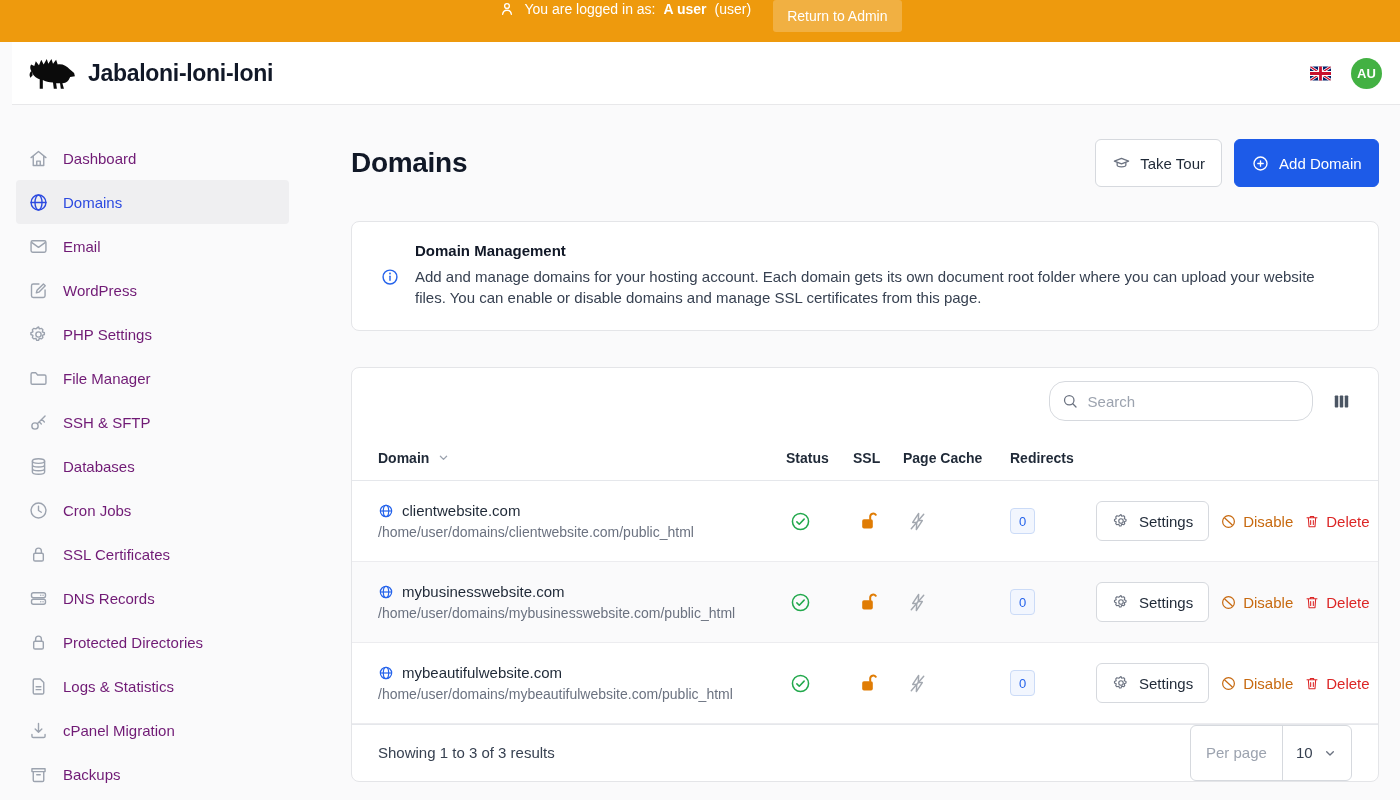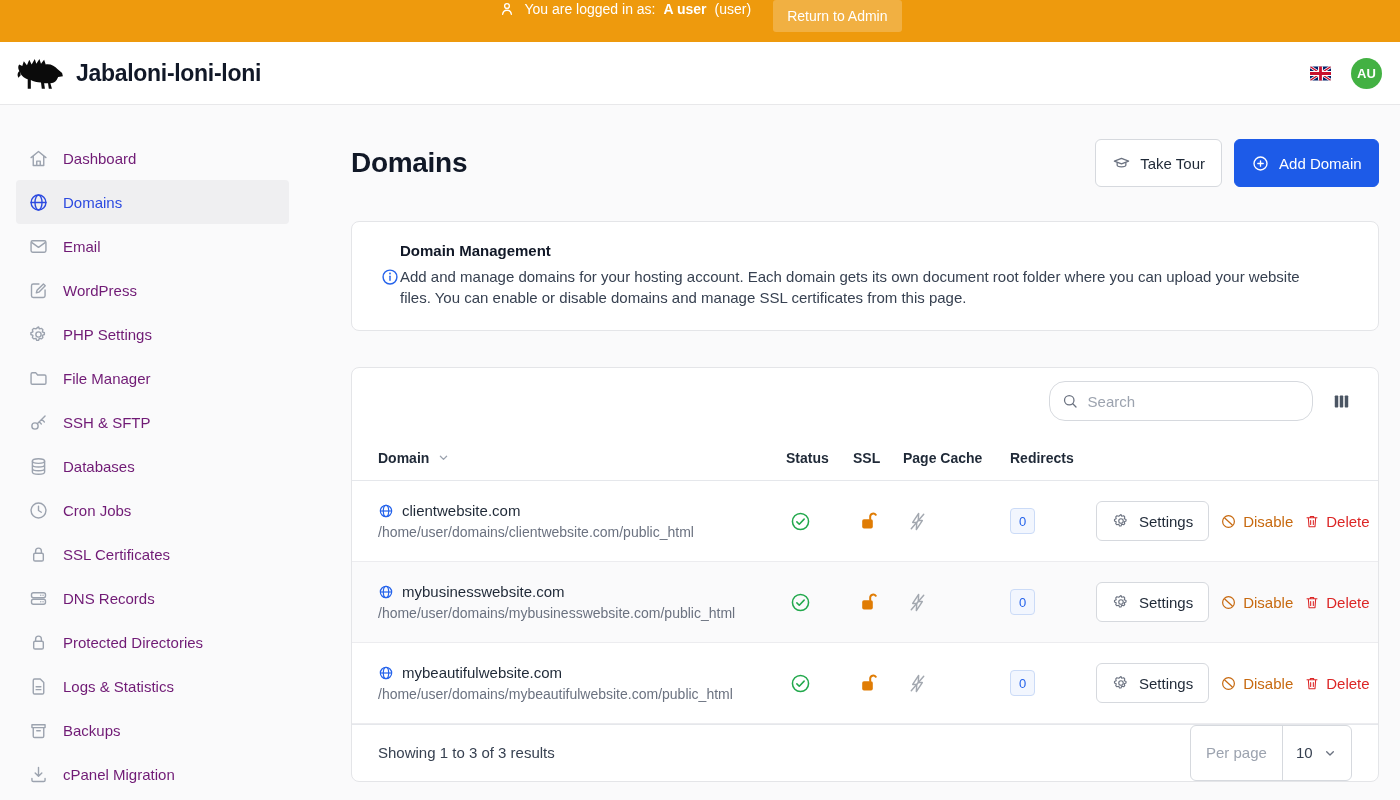--- a/index.html
+++ b/index.html
@@ -6,21 +6,21 @@
   html,body { width:1400px; height:800px; overflow:hidden; font-family:"Liberation Sans", sans-serif; background:#FAFAFB; color:#1F2937; }
   svg { display:block; }
 
   
   .banner { height:42px; background:#EE9A0D; display:flex; align-items:flex-start; justify-content:center; gap:14px; color:#fff; font-size:14px; }
   .banner-msg { display:flex; align-items:center; gap:8px; }
   .banner-msg b { font-weight:700; }
   .return-btn { background:rgba(255,255,255,0.22); border:none; color:#fff; font-size:14px; font-weight:500; padding:8px 14px; border-radius:3px; cursor:pointer; font-family:inherit; margin-left:8px; }
 
   
-  .header { height:63px; background:#fff; border-bottom:1px solid #E8E8EA; display:flex; align-items:center; padding:0 16px; }
+  .header { height:63px; background:#fff; border-bottom:1px solid #E8E8EA; display:flex; align-items:center; padding:0 16px;margin-left:12px; }
   .brand { display:flex; align-items:center; gap:10px; }
   .brand-name { font-size:23px; font-weight:700; color:#111827; letter-spacing:-0.3px; }
   .header-right { margin-left:auto; display:flex; align-items:center; gap:20px; padding-right:2px; }
   .flag { width:21px; height:15px; border-radius:2px; overflow:hidden; cursor:pointer; }
   .avatar { width:31px; height:31px; border-radius:50%; background:#43B143; color:#fff; font-size:13px; font-weight:700; display:flex; align-items:center; justify-content:center; cursor:pointer; }
 
   
   .layout { display:flex; height:695px; }
   .sidebar { width:320px; flex-shrink:0; padding-top:31px; }
   .nav-item { display:flex; align-items:center; gap:14px; height:44px; margin:0 31px 0 16px; padding-left:12px; border-radius:4px; font-size:15px; color:#701a75; cursor:pointer; text-decoration:none; }
@@ -33,21 +33,21 @@
   
   .page-head { display:flex; align-items:center; justify-content:space-between; }
   .page-title { font-size:28px; font-weight:700; color:#111827; letter-spacing:-0.3px; }
   .head-actions { display:flex; gap:12px; }
   .btn { display:inline-flex; align-items:center; gap:9px; height:48px; padding:0 16px; border-radius:6px; font-size:15px; font-family:inherit; cursor:pointer; }
   .btn-outline { background:#fff; border:1px solid #D6D9DE; color:#1F2937; }
   .btn-primary { background:#1D5BE8; border:1px solid #1D5BE8; color:#fff; font-weight:500; }
 
   
   .card { background:#fff; border:1px solid #E4E5E8; border-radius:8px; }
-  .info-card { margin-top:34px; padding:20px 60px 22px 28px; display:flex; }
+  .info-card { margin-top:34px; padding:20px 60px 22px 28px; display:flex; gap:15px; }
   .info-icon { margin-top:25px; flex-shrink:0; }
   .info-title { font-size:15px; font-weight:700; color:#111827; margin-bottom:7px; }
   .info-body { font-size:15px; color:#374151; line-height:1.4; max-width:905px; }
 
   
   .table-card { margin-top:36px; overflow:hidden; }
   .toolbar { display:flex; align-items:center; justify-content:flex-end; gap:17px; padding:13px 25px 14px 30px; }
   .search-wrap { position:relative; width:264px; }
   .search-wrap .search-ic { position:absolute; left:12px; top:11px; }
   .search-input { width:100%; height:40px; border:1px solid #D6D9DE; border-radius:16px; padding:0 12px 0 38px; font-size:15px; font-family:inherit; color:#1F2937; outline:none; }
@@ -247,33 +247,33 @@
             <path d="M7.5 3.5h6.5l4 4V19a1.5 1.5 0 0 1-1.5 1.5h-9A1.5 1.5 0 0 1 6 19V5a1.5 1.5 0 0 1 1.5-1.5z"></path>
             <path d="M9.3 12.2h5.4M9.3 15.6h5.4"></path>
           </svg>
         </span>
         <span>Logs &amp; Statistics</span>
       </a>
 
       <a class="nav-item">
         <span class="nav-icon">
           <svg fill="none" stroke="currentColor" stroke-width="1.6" stroke-linecap="round" stroke-linejoin="round" width="21" height="21" viewBox="0 0 24 24">
+            <path d="M12 4v9.6M8.2 10.2l3.8 3.8 3.8-3.8M4.5 16.5v2A1.5 1.5 0 0 0 6 20h12a1.5 1.5 0 0 0 1.5-1.5v-2"></path>
+          </svg>
+        </span>
+        <span>cPanel Migration</span>
+      </a>
+
+      <a class="nav-item">
+        <span class="nav-icon">
+          <svg fill="none" stroke="currentColor" stroke-width="1.6" stroke-linecap="round" stroke-linejoin="round" width="21" height="21" viewBox="0 0 24 24">
             <path d="M4.5 5.5h15v3.2h-15zM6 8.7v9.8A1.5 1.5 0 0 0 7.5 20h9a1.5 1.5 0 0 0 1.5-1.5V8.7M10 12.2h4"></path>
           </svg>
         </span>
         <span>Backups</span>
-      </a>
-
-      <a class="nav-item">
-        <span class="nav-icon">
-          <svg fill="none" stroke="currentColor" stroke-width="1.6" stroke-linecap="round" stroke-linejoin="round" width="21" height="21" viewBox="0 0 24 24">
-            <path d="M12 4v9.6M8.2 10.2l3.8 3.8 3.8-3.8M4.5 16.5v2A1.5 1.5 0 0 0 6 20h12a1.5 1.5 0 0 0 1.5-1.5v-2"></path>
-          </svg>
-        </span>
-        <span>cPanel Migration</span>
       </a>
     </nav>
 
   <main class="main">
     <div class="page-head">
       <h1 class="page-title">Domains</h1>
       <div class="head-actions">
         <button class="btn btn-outline">
           <span>
             <svg width="19" height="19" viewBox="0 0 24 24" fill="none" stroke="#6B7280" stroke-width="1.6" stroke-linecap="round" stroke-linejoin="round">

